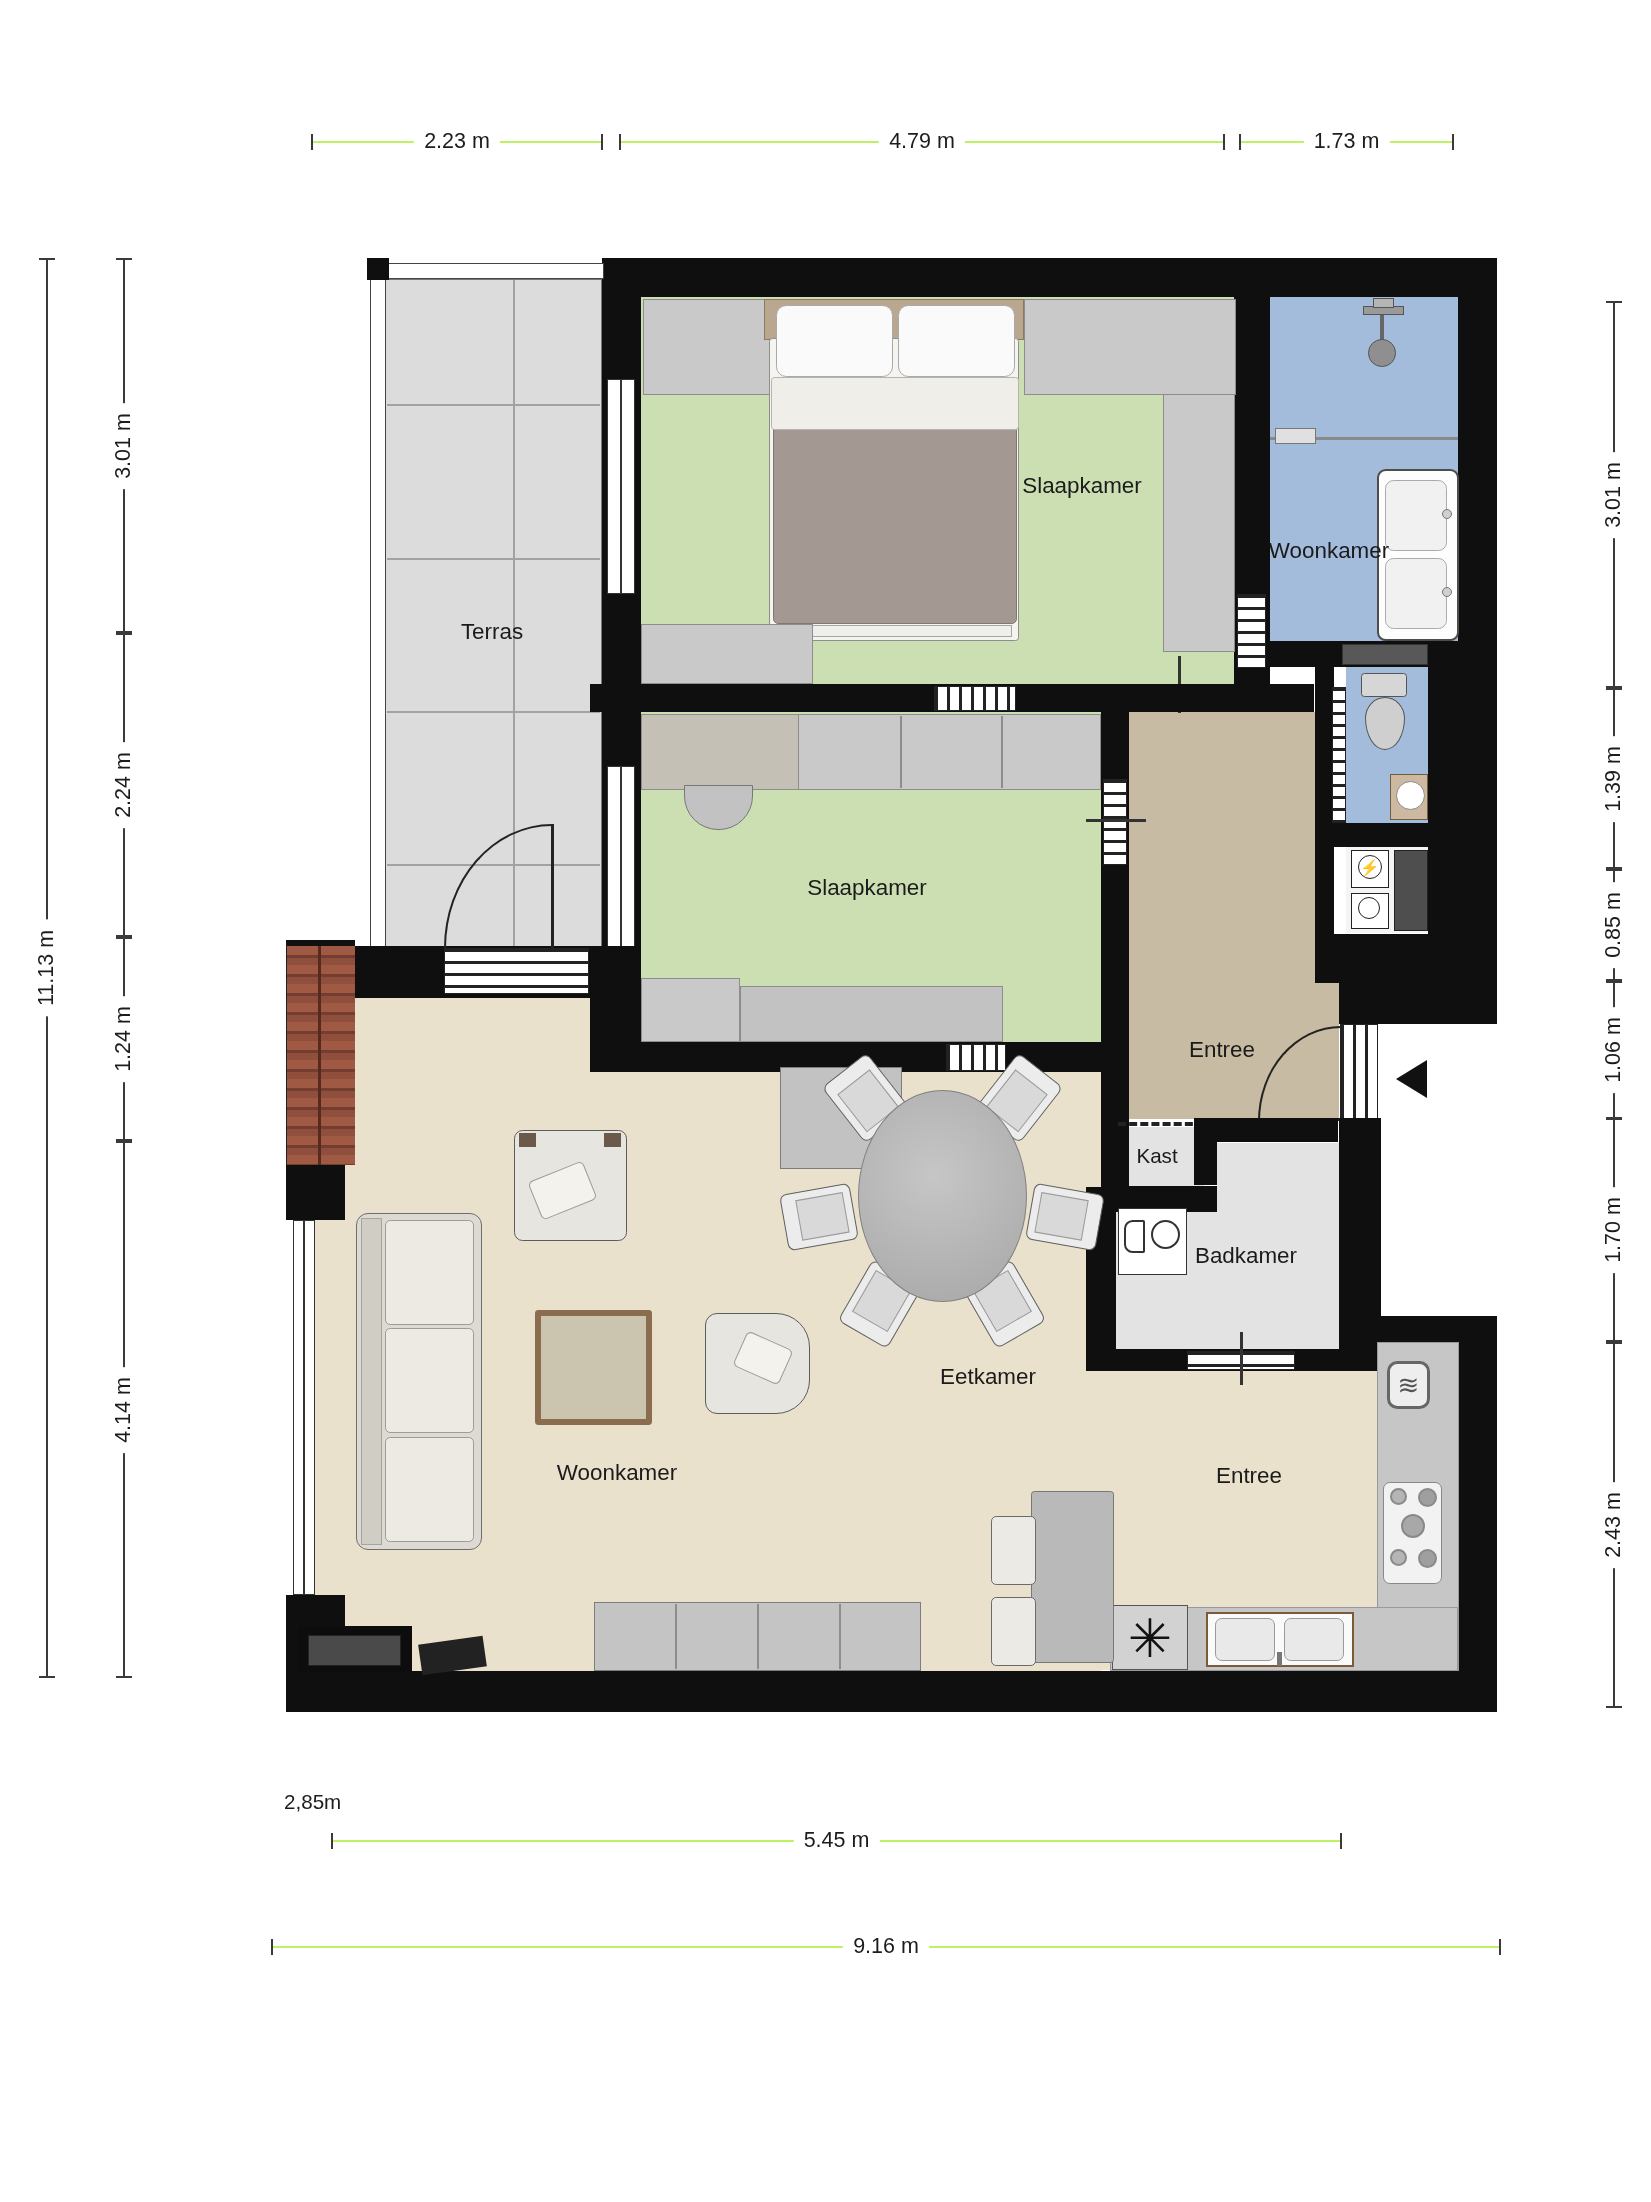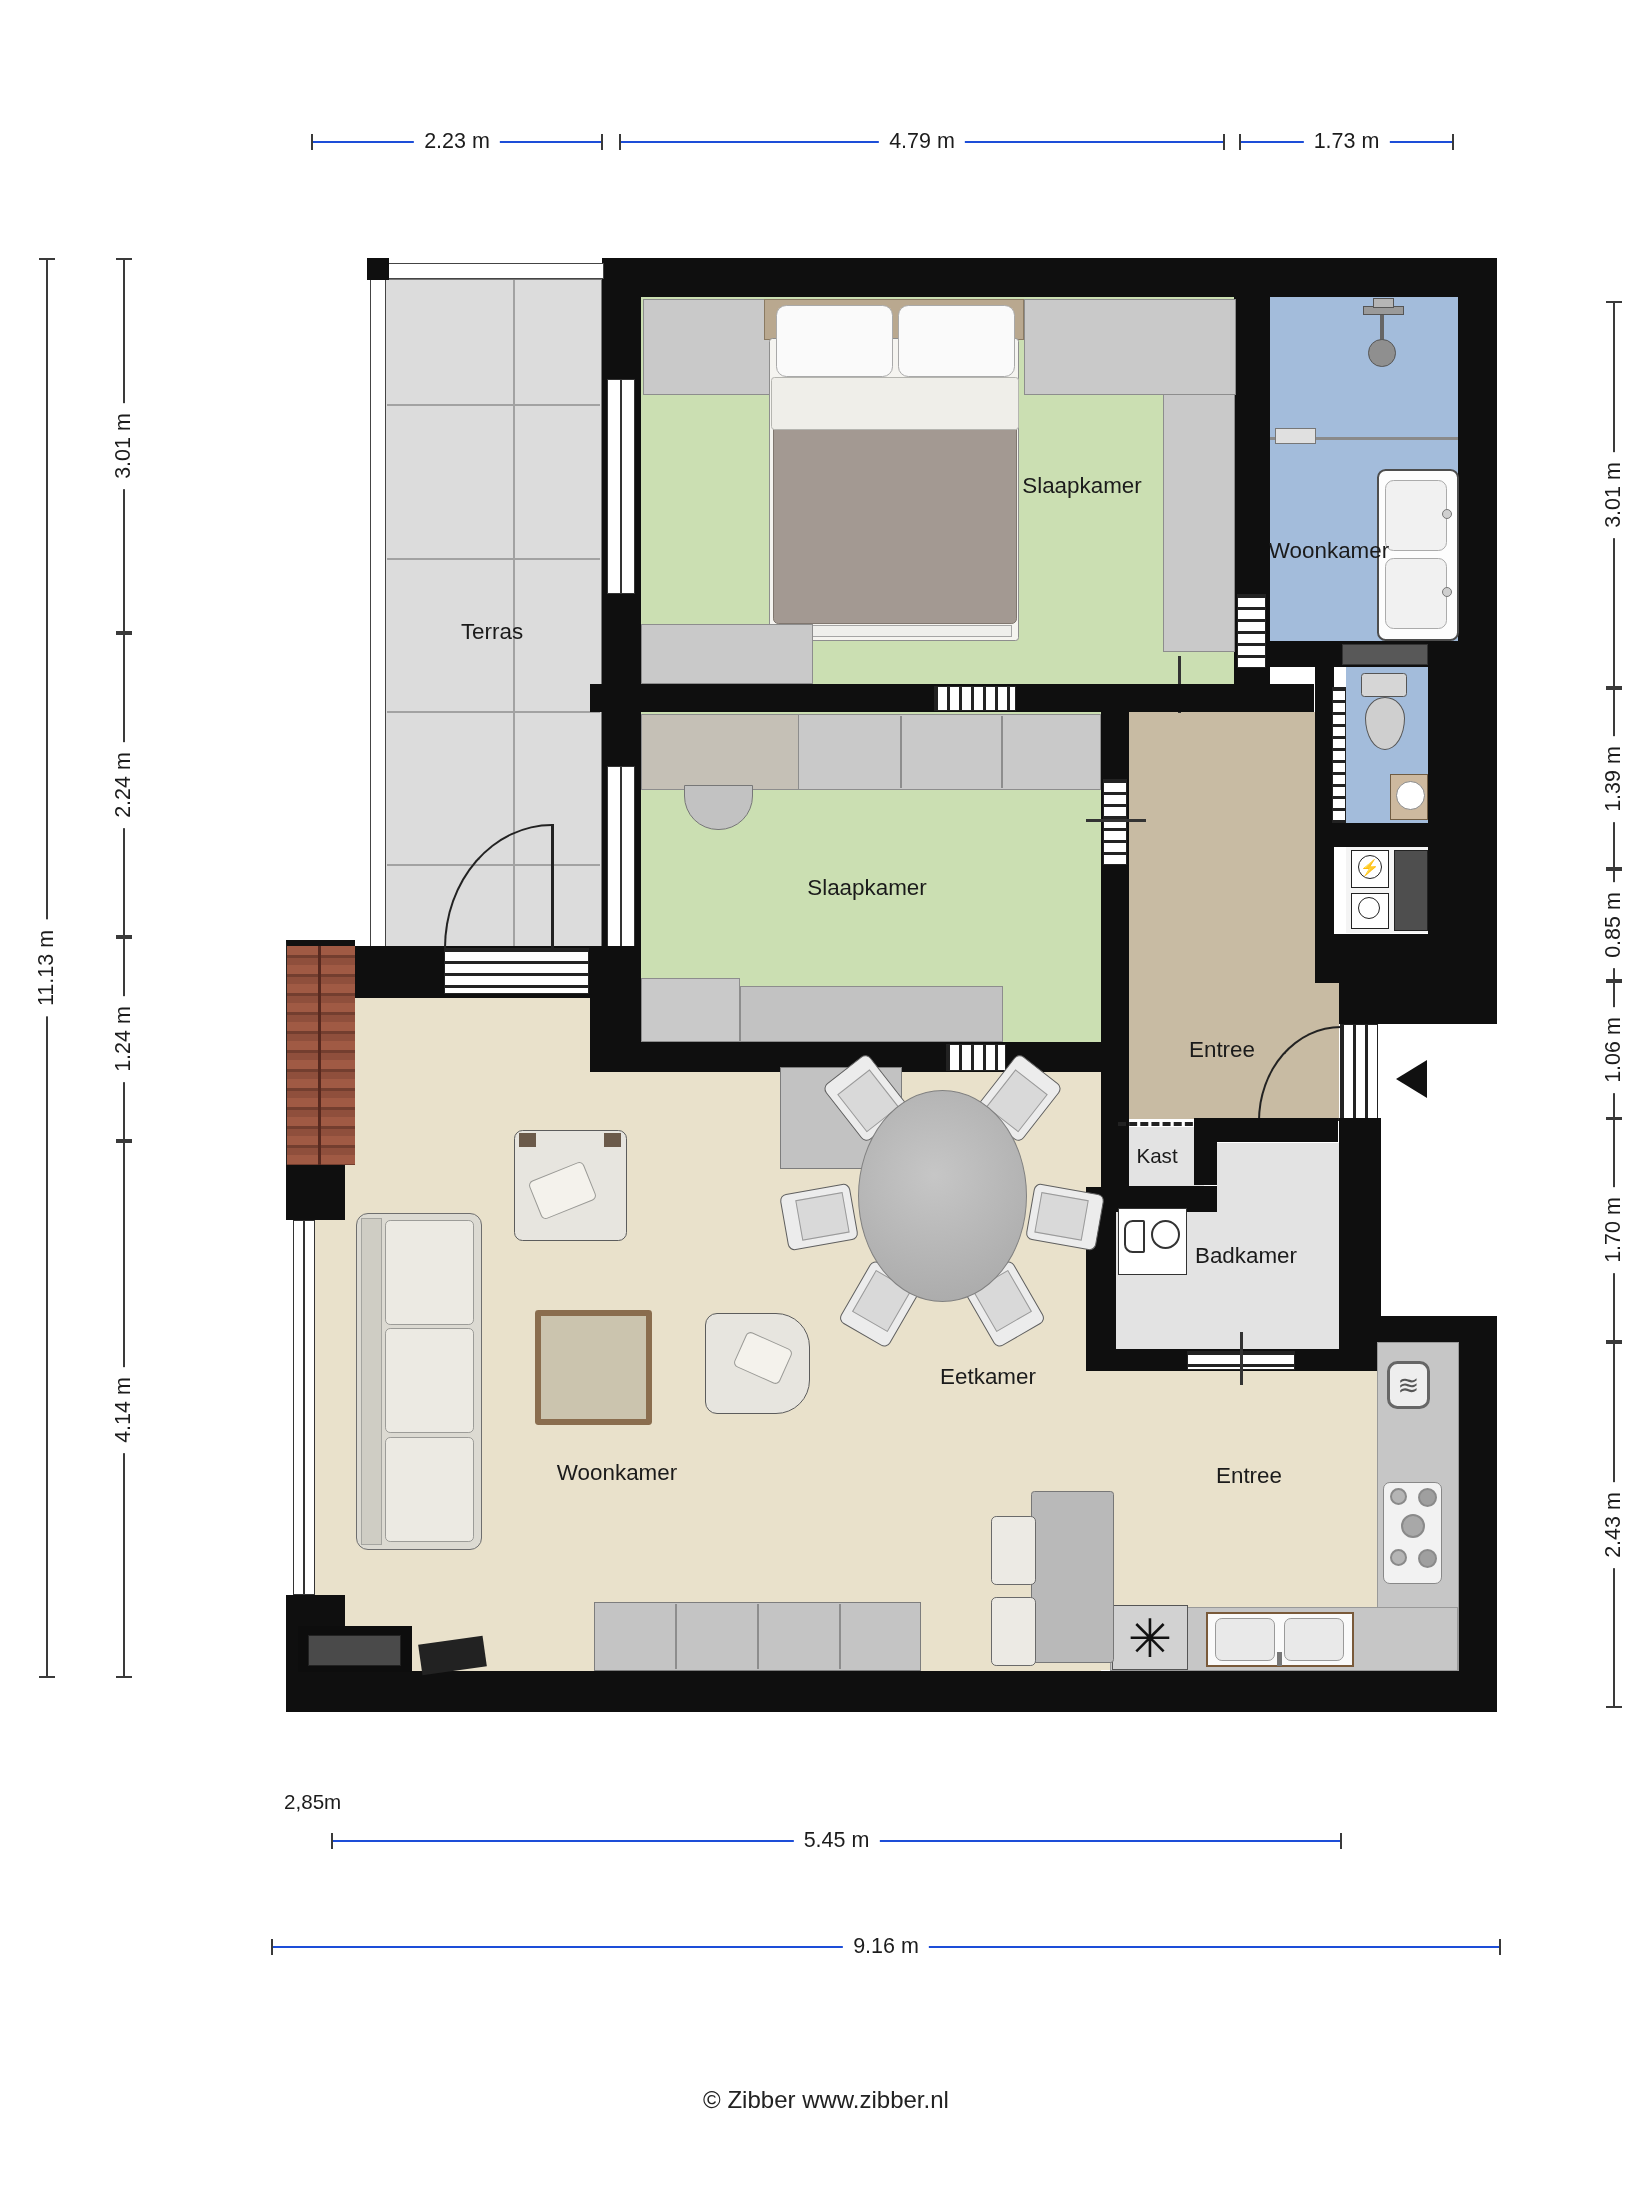--- a/index.html
+++ b/index.html
@@ -4,21 +4,21 @@
 <style>
   html,body{margin:0;padding:0;background:#fff;}
   #canvas{position:relative;width:1652px;height:2203px;background:#ffffff;overflow:hidden;
           font-family:"Liberation Sans",sans-serif;color:#1c1c1c;}
   .abs{position:absolute;box-sizing:border-box;}
   .wall{position:absolute;background:#0f0f0f;}
   .floor{position:absolute;box-sizing:border-box;}
   .furn{position:absolute;box-sizing:border-box;}
   .room-label{position:absolute;transform:translate(-50%,-50%);font-size:22.4px;color:#1b1b1b;white-space:nowrap;}
   
-  .dim-h{position:absolute;height:1.7px;background:#1d4ed8;}
+  .dim-h{position:absolute;height:1.7px;background:#bef264;}
   .dim-h:before,.dim-h:after{content:"";position:absolute;top:-6.9px;width:1.7px;height:15.5px;background:#3a3a3a;}
   .dim-h:before{left:0;} .dim-h:after{right:0;}
   .dim-h .lbl{position:absolute;left:50%;top:0;transform:translate(-50%,-50%);background:#fff;
               padding:1.7px 10.3px;font-size:21.5px;white-space:nowrap;}
   .dim-v{position:absolute;width:1.7px;background:#3a3a3a;}
   .dim-v:before,.dim-v:after{content:"";position:absolute;left:-6.9px;height:1.7px;width:15.5px;background:#3a3a3a;}
   .dim-v:before{top:0;} .dim-v:after{bottom:0;}
   .dim-v .lbl{position:absolute;left:0;top:50%;transform:translate(-50%,-50%) rotate(-90deg);background:#fff;
               padding:1.7px 10.3px;font-size:21.5px;white-space:nowrap;}
   
@@ -300,16 +300,15 @@
     </div>
 
   <div class="abs" style="left:284px;top:1790px;font-size:20.6px;">2,85m</div>
   <div class="dim-h" style="left:331px;top:1840px;width:1011px;">
       <span class="lbl">5.45 m</span>
     </div>
   <div class="dim-h" style="left:271px;top:1946px;width:1230px;">
       <span class="lbl">9.16 m</span>
     </div>
 
-  <div class="footer-line" style="top:2086px;">© Zibber www.zibber.nl</div>
 
 </div>
 
 
 </body></html>

